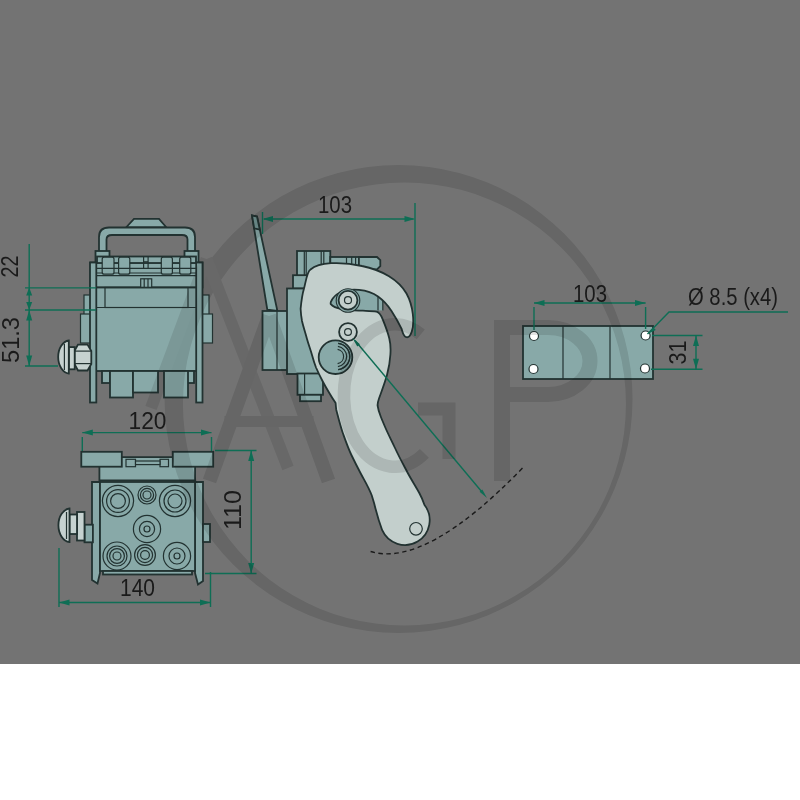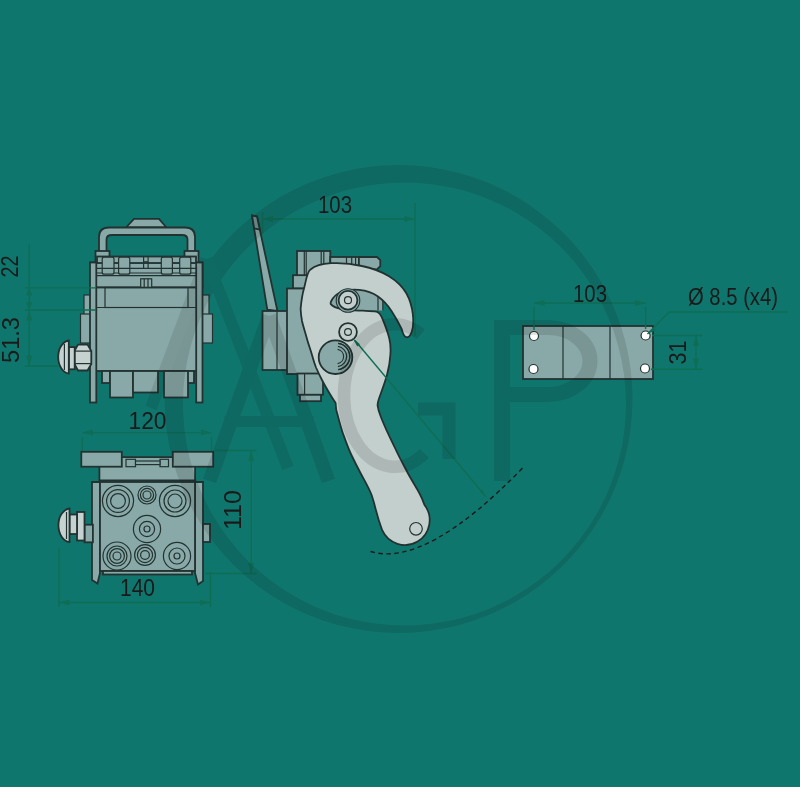--- a/index.html
+++ b/index.html
@@ -1,16 +1,16 @@
 <!DOCTYPE html>
 <html><head>
 <meta charset="utf-8">
 <style>
 html,body{margin:0;padding:0;background:#fff;}
-#page{width:800px;height:787px;position:relative;background:#0f766e;overflow:hidden;}
+#page{width:800px;height:664px;position:relative;background:#737373;overflow:hidden;}
 text{font-family:"Liberation Sans",sans-serif;fill:#1a1a1a;}
 .dim{stroke:#0e6e55;stroke-width:1.4;fill:none;}
 .dimf{fill:#0e6e55;stroke:none;}
 .o{stroke:#223231;stroke-width:1.8;}
 .i{stroke:#223231;stroke-width:1.2;}
 .t1{fill:#88a9a8;}
 .t2{fill:#c3cfcc;}
 .t3{fill:#739594;}
 .t4{fill:#c6d2d0;}
 .nf{fill:none;}

